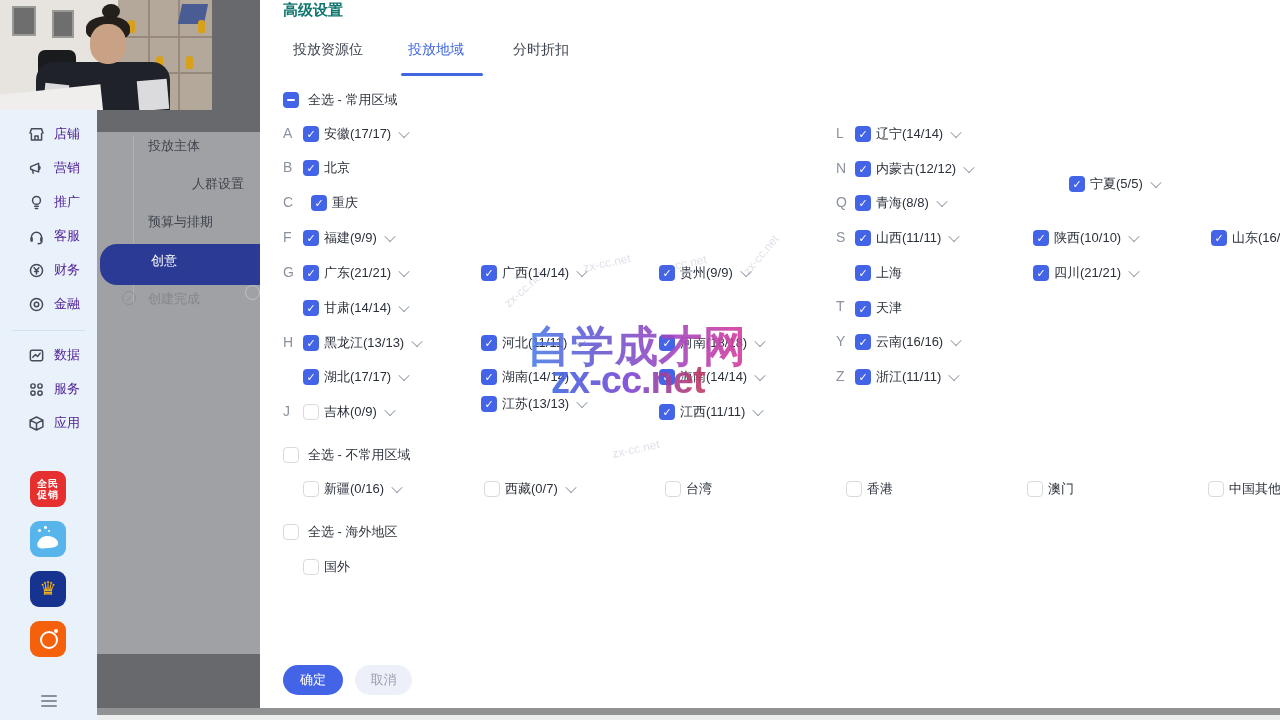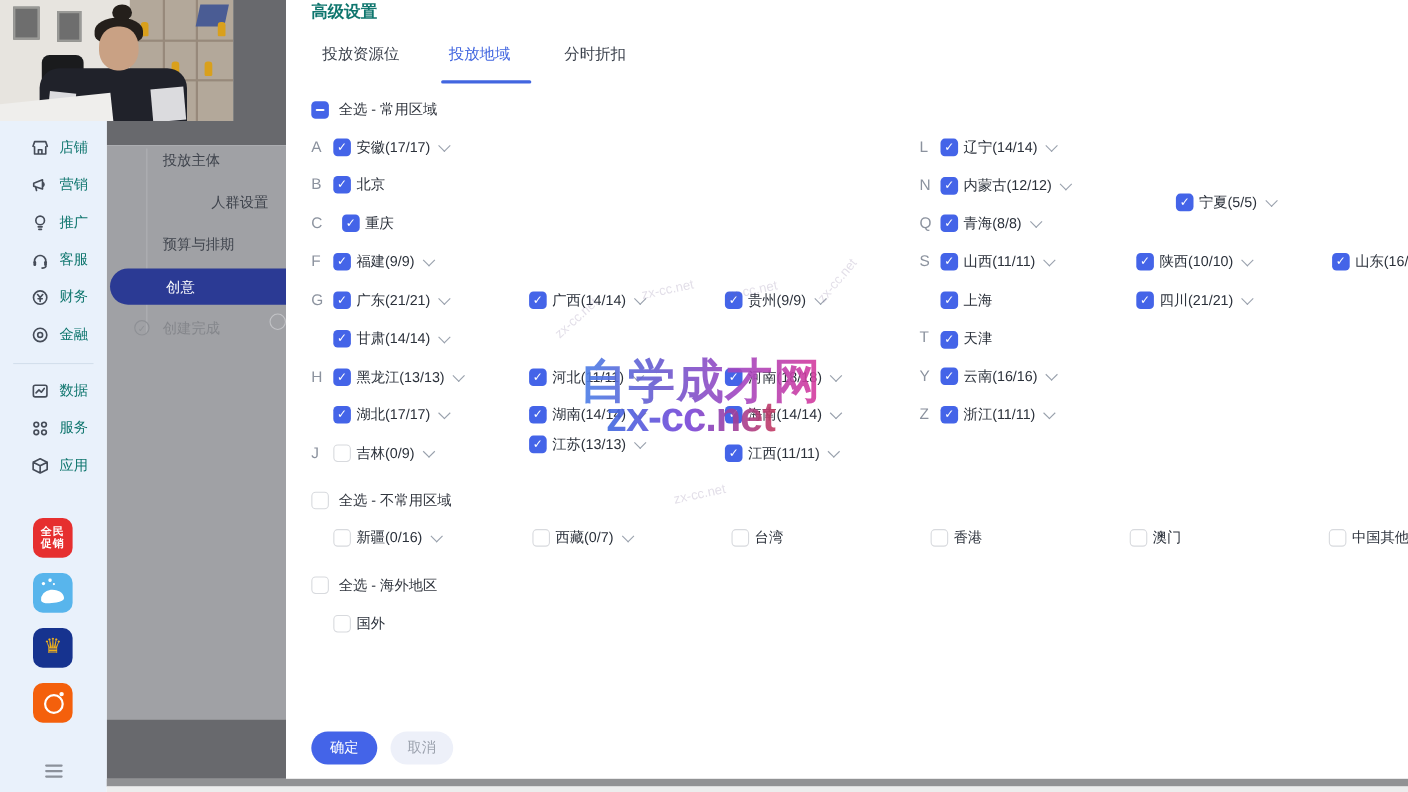--- a/index.html
+++ b/index.html
@@ -3,21 +3,21 @@
 <meta charset="utf-8">
 <style>
   html,body{margin:0;padding:0}
   body{width:1280px;height:720px;overflow:hidden;position:relative;background:#fff;
        font-family:"Liberation Sans","DejaVu Sans",sans-serif;-webkit-font-smoothing:antialiased}
   .abs{position:absolute}
 
   
   #sidebar{left:0;top:110px;width:97px;height:610px;background:#e9f1fb;z-index:3}
   .side-item{display:flex;align-items:center;gap:9px;height:20px;margin:14px 0 0 28px;
-             font-size:13px;color:#0f766e;cursor:pointer;white-space:nowrap}
+             font-size:13px;color:#4c1d95;cursor:pointer;white-space:nowrap}
   .side-item svg{width:17px;height:17px;flex:0 0 17px}
   .side-divider{height:1px;background:#d3dfec;margin:16px 12px 2px 12px}
   .app-icon{width:36px;height:36px;border-radius:9px;margin:14px 0 0 30px;position:relative;
             display:flex;align-items:center;justify-content:center;overflow:hidden}
   .app-red-line{color:#fff;font-size:10px;font-weight:bold;line-height:11px;text-align:center;letter-spacing:1px}
   .whale-body{position:absolute;left:7px;top:15px;width:21px;height:12px;background:#fff;
               border-radius:60% 70% 45% 45%/95% 95% 35% 35%;transform:rotate(-6deg)}
   .whale-dot{position:absolute;background:#fff;border-radius:50%}
   .crown-glyph{color:#f0b11c;font-size:19px;line-height:36px}
   .cam-ring{position:absolute;left:10px;top:10px;width:14px;height:14px;border:2.6px solid #fff;border-radius:50%}
@@ -44,21 +44,21 @@
 
   
   .dim{left:97px;width:163px;z-index:2}
   #dim-top{top:0;height:132px;background:#68696d}
   #dim-mid{top:132px;height:522px;background:#a0a1a5}
   #dim-bot{top:654px;height:54px;background:#68696d}
   #steps{left:97px;top:0;width:163px;height:708px;z-index:2}
   .step-line{position:absolute;left:36px;top:135px;width:1px;height:168px;background:#b0b1b5}
   .step-item{position:absolute;left:51px;font-size:13px;color:#3f444d;white-space:nowrap;cursor:pointer}
   .step-item.done{color:#85878c}
-  #step-pill{position:absolute;left:3px;width:160px;height:33px;background:#2b3a94;border-radius:17px 0 0 17px}
+  #step-pill{position:absolute;left:3px;width:160px;height:41px;background:#2b3a94;border-radius:17px 0 0 17px}
   #step-pill-label{position:absolute;left:51px;top:8px;font-size:13px;color:#fff}
   .done-circle{position:absolute;left:25px;width:14px;height:14px;border:1.4px solid #8e9095;border-radius:50%;
                color:#8e9095;font-size:9px;line-height:14px;text-align:center;box-sizing:border-box}
   .faint-circle{position:absolute;left:148px;width:13px;height:13px;border:1.4px solid #c2c3c6;border-radius:50%}
 
   
   #modal{left:260px;top:0;width:1020px;height:708px;background:#fff;z-index:4}
   #modal-title{position:absolute;left:23px;top:1px;font-size:15px;font-weight:bold;color:#0f766e}
   #gray-panel{position:absolute;left:22px;top:34px;right:0;height:616px;background:#f3f4f6}
   #card{position:absolute;left:4px;top:20px;right:0;bottom:16px;background:#fff;border-radius:22px 0 0 22px}

